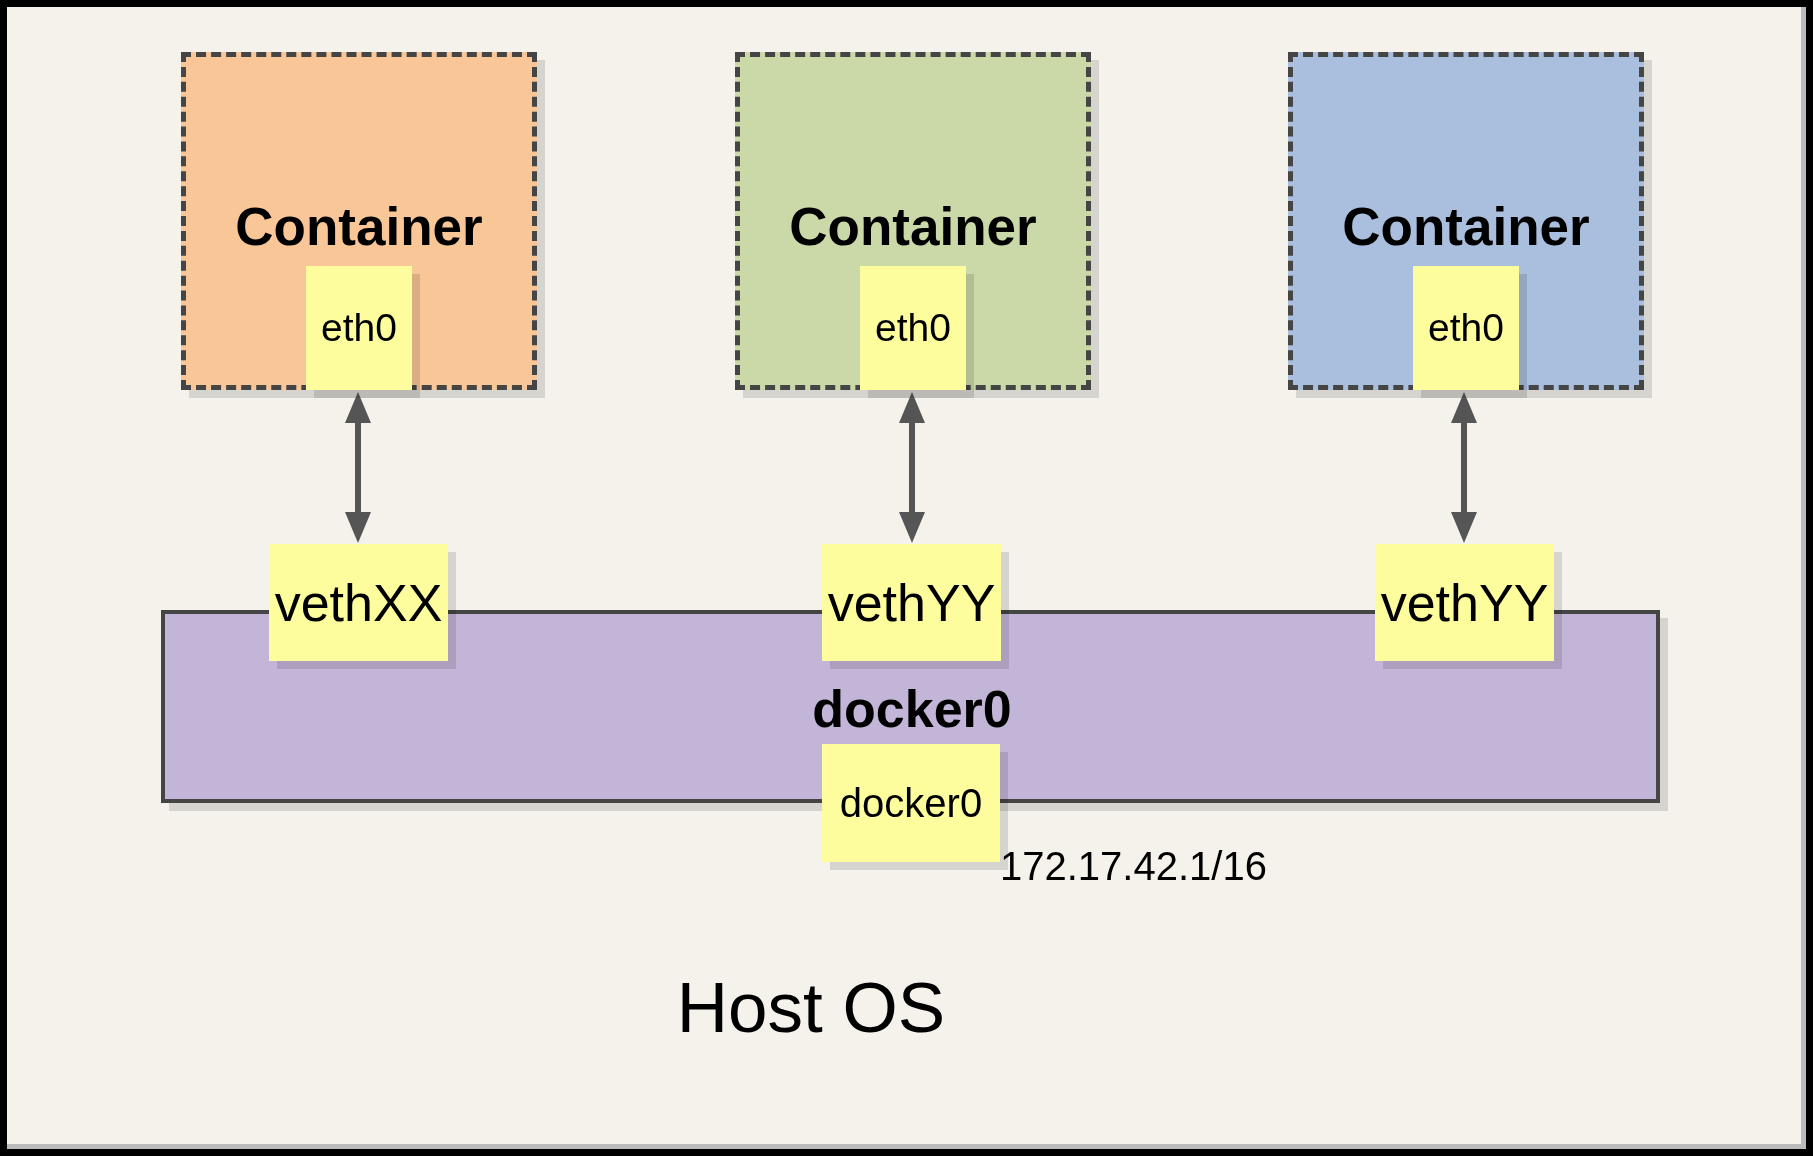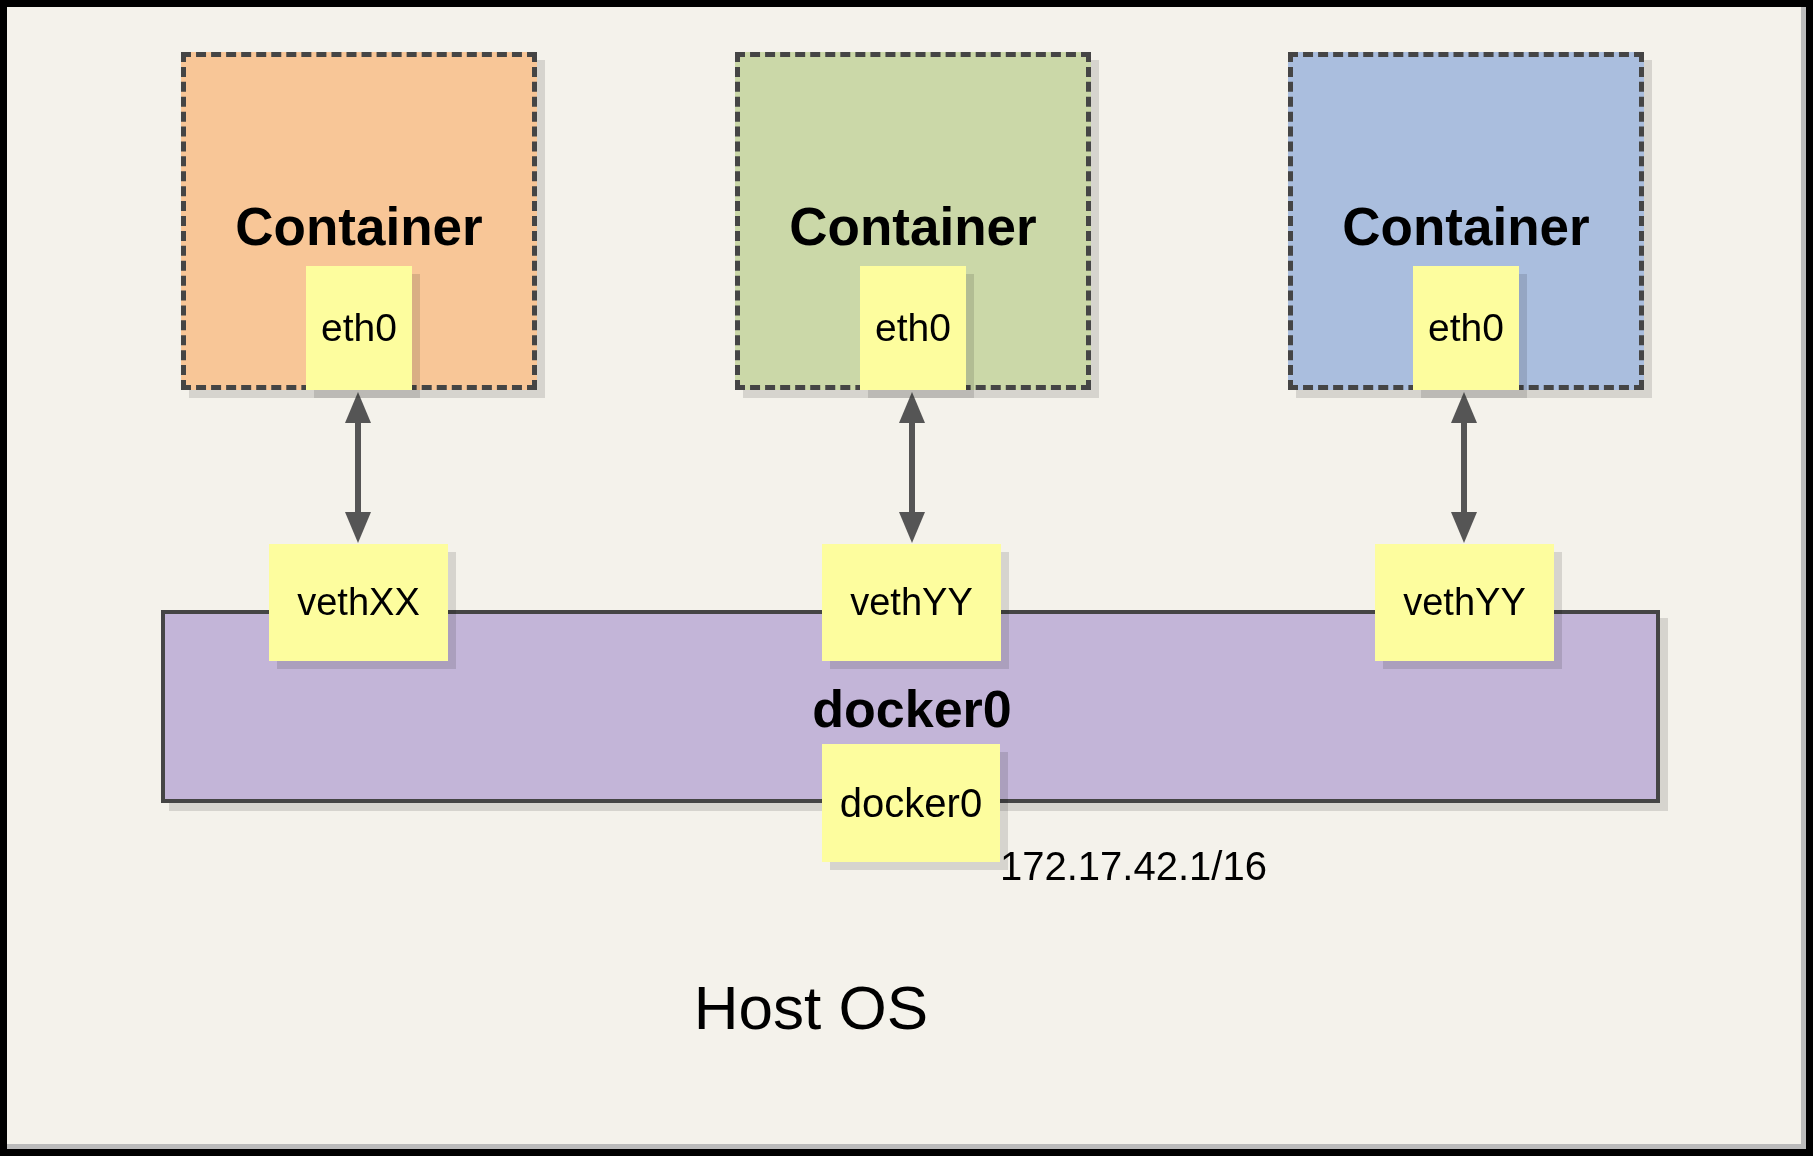--- a/index.html
+++ b/index.html
@@ -27,38 +27,38 @@
   .iface{position:absolute;left:50%;transform:translateX(-50%);bottom:-5px;
          width:106px;height:124px;font-size:39px;z-index:3;}
 
   
   .arrow{position:absolute;top:391px;width:34px;height:153px;z-index:1;}
   .arrow-1{left:341px;}
   .arrow-2{left:895px;}
   .arrow-3{left:1447px;}
 
   
-  .veth{position:absolute;top:544px;width:179px;height:117px;font-size:38px;z-index:5;}
+  .veth{position:absolute;top:544px;width:179px;height:117px;font-size:52px;z-index:5;}
   .veth-1{left:269px;}
   .veth-2{left:822px;}
   .veth-3{left:1375px;}
 
   
   .bridge{position:absolute;left:161px;top:610px;width:1499px;height:193px;
           box-sizing:border-box;border:4px solid #454545;
           box-shadow:8px 8px 0 rgba(0,0,0,0.12);z-index:2;}
   .bridge-label{position:absolute;left:812px;top:683px;width:200px;text-align:center;
                 font-size:52px;font-weight:bold;line-height:52px;z-index:4;}
   .bridge-iface{position:absolute;left:822px;top:744px;width:178px;height:118px;
                 font-size:40px;z-index:5;}
 
   .ip-label{position:absolute;left:1000px;top:842px;font-size:40px;line-height:48px;z-index:4;}
 
   .host-label{position:absolute;left:0;top:958px;width:1622px;text-align:center;
-              font-size:62px;line-height:100px;}
+              font-size:71px;line-height:100px;}
 </style>
 </head>
 <body>
 
 <div class="stage">
 
   <div class="cbox cbox-1" style="background: rgb(248, 198, 151);">
     <div class="cbox-label">Container</div>
     <div class="ybox iface">
       <span>eth0</span>

